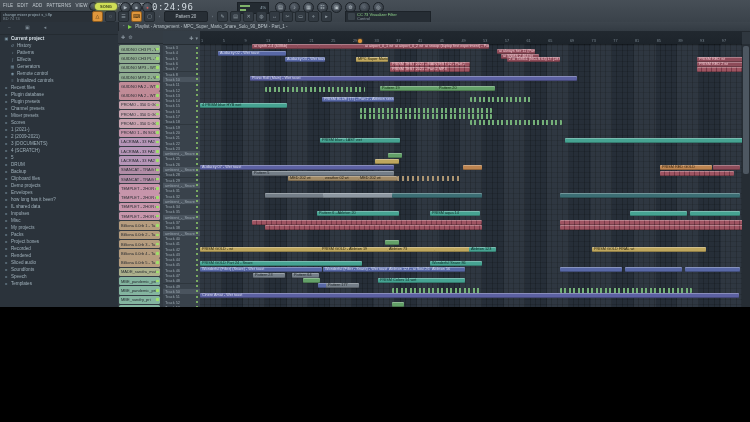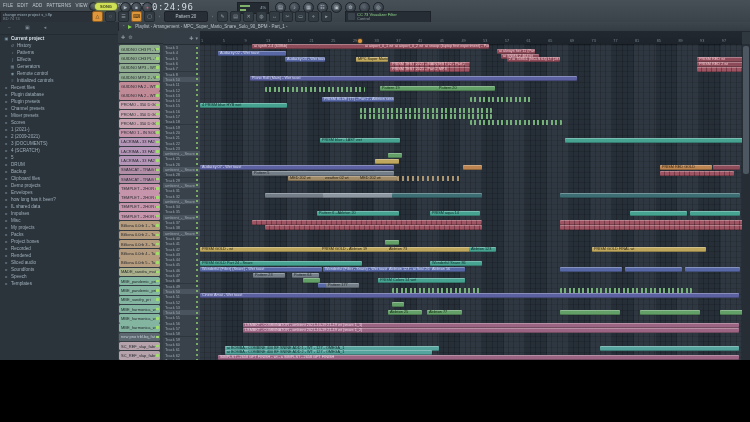--- a/index.html
+++ b/index.html
@@ -1,16 +1,16 @@
 <!DOCTYPE html>
 <html><head>
 <meta charset="utf-8">
 <style>
   html,body{margin:0;padding:0;background:#000;}
-  #screen{position:relative;width:750px;height:360px;overflow:hidden;
+  #screen{position:relative;width:750px;height:307px;overflow:hidden;
     font-family:"Liberation Sans",sans-serif;background:#2f373f;color:#aab4bc;}
   .abs{position:absolute;}
   
   #toolbar{left:0;top:0;width:750px;height:22px;background:linear-gradient(#474f57,#3a424a);border-bottom:1px solid #20262c;}
   #menubar{left:3px;top:1px;height:9px;display:flex;gap:4px;align-items:center;}
   .menu-item{font-size:4.5px;color:#c2cad0;letter-spacing:.2px;}
   #hintbar{left:0;top:11px;width:88px;height:11px;background:#2a3138;border:1px solid #20262c;padding:0 2px;overflow:hidden;}
   #hintbar .h1{font-size:4px;color:#9fb3be;line-height:5px;white-space:nowrap;}
   #hintbar .h2{font-size:4px;color:#7c8a94;line-height:4px;white-space:nowrap;}
   .knob{width:7px;height:7px;border-radius:50%;background:radial-gradient(circle at 35% 30%,#5a646e,#272e35);border:1px solid #1d2329;}

